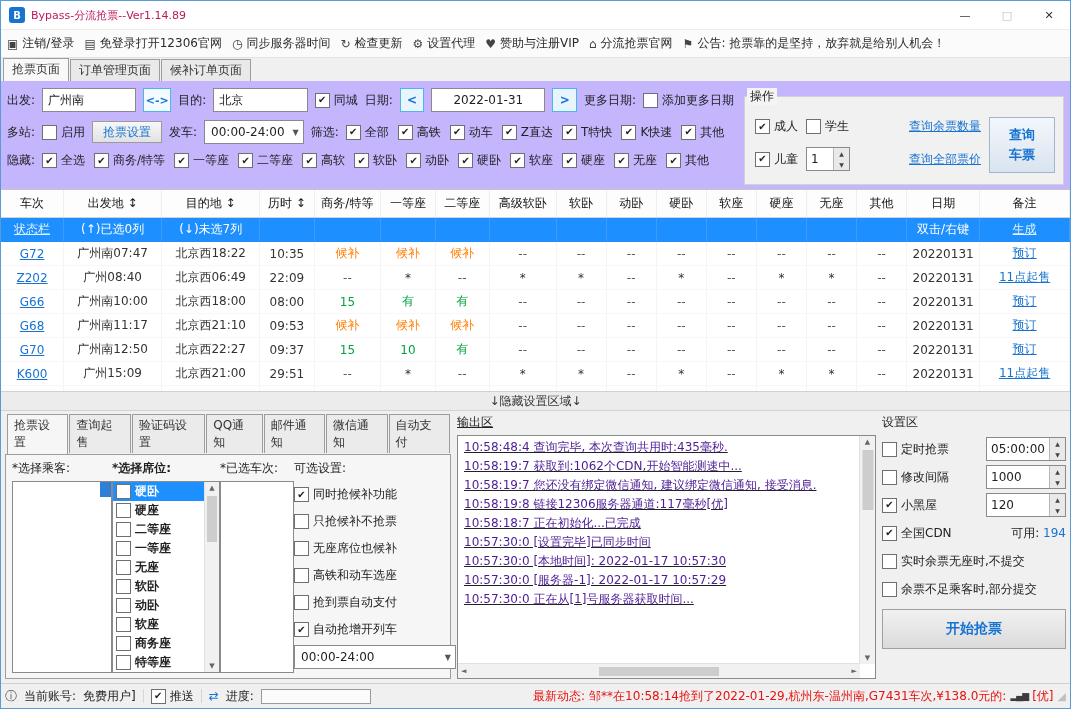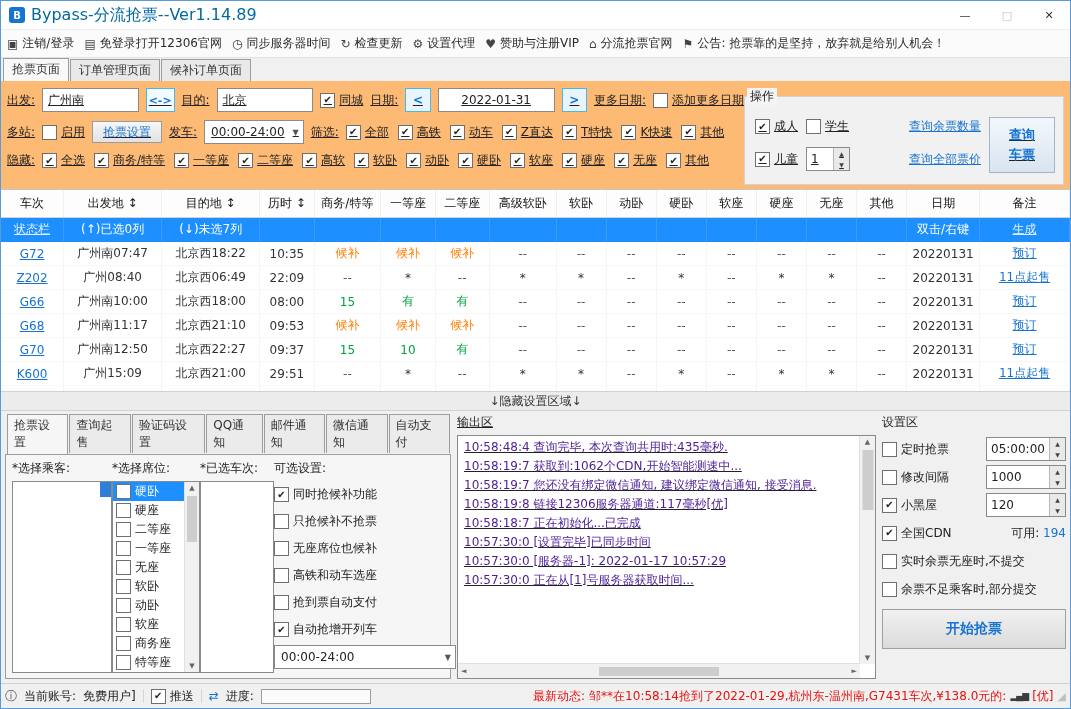--- a/index.html
+++ b/index.html
@@ -4,38 +4,38 @@
 <style>
   html,body{margin:0;padding:0;}
   body{width:1071px;height:709px;overflow:hidden;background:#fff;
        font-family:"DejaVu Sans","Liberation Sans",sans-serif;font-size:12px;color:#222;}
   .window{width:1069px;height:707px;border:1px solid #5a9bd5;display:flex;flex-direction:column;background:#f0f0f0;}
 
   
   .titlebar{flex:0 0 28px;background:#fff;display:flex;align-items:center;padding-left:8px;}
   .app-icon{width:16px;height:16px;background:#1673d2;border-radius:3px;margin-right:6px;color:#fff;
             font-size:10px;font-weight:bold;display:flex;align-items:center;justify-content:center;}
-  .title-text{font-size:16px;color:#0369a1;}
+  .title-text{font-size:11px;color:#be185d;}
   .title-btns{margin-left:auto;display:flex;height:100%;}
   .tbtn{width:42px;display:flex;align-items:center;justify-content:center;font-size:11px;color:#333;}
   .tbtn.max{color:#b9b9b9;}
 
   
   .toolbar{flex:0 0 27px;background:#fbfbfb;border-top:1px solid #ececec;border-bottom:1px solid #e2e2e2;
            display:flex;align-items:center;padding:0 6px;gap:10px;white-space:nowrap;overflow:hidden;}
   .tb-item{display:flex;align-items:center;gap:4px;color:#2b2b2b;}
   .tb-icon{font-size:12px;color:#444;}
 
   
   .main-tabs{flex:0 0 21px;display:flex;align-items:flex-end;background:#f0f0f0;padding-left:2px;}
   .mtab{border:1px solid #9d9d9d;border-bottom:none;background:#e9e9e9;padding:2px 8px;color:#333;margin-right:1px;}
   .mtab.active{background:#f8f8f8;padding-bottom:3px;}
 
   
-  .query-panel{flex:0 0 97px;background:#fdba74;display:flex;padding:7px 6px 4px;text-decoration:underline;}
+  .query-panel{flex:0 0 97px;background:#c4b5fd;display:flex;padding:7px 6px 4px;gap:10px;}
   .q-left{display:flex;flex-direction:column;gap:8px;flex:1;min-width:0;}
   .q-row{display:flex;align-items:center;gap:7px;white-space:nowrap;}
   .q-label{color:#222;}
   .q-input{height:22px;border:1px solid #8a8a8a;background:#fff;display:inline-flex;align-items:center;padding:0 5px;}
   .w95{width:95px;}.w118{width:118px;justify-content:center;}
   .swap-btn{width:30px;height:22px;border:1px solid #49b8e8;background:#f2fbff;color:#1673d2;font-weight:bold;
             display:flex;align-items:center;justify-content:center;font-size:11px;}
   .nav-btn{width:26px;height:22px;border:1px solid #49b8e8;background:#e8f5fd;color:#1673d2;font-weight:bold;
            display:flex;align-items:center;justify-content:center;}
   .gbtn{height:22px;padding:0 10px;border:1px solid #9b9b9b;background:linear-gradient(#f7f7f7,#e2e2e2);
@@ -90,21 +90,21 @@
   
   .bottom{flex:0 0 254px;display:flex;padding:3px 4px 4px;gap:6px;background:#f0f0f0;}
   .left-group{width:446px;display:flex;flex-direction:column;}
   .bottom-tabs{flex:0 0 21px;display:flex;align-items:flex-start;padding-left:2px;}
   .btab{border:1px solid #9d9d9d;border-bottom:none;background:#ebebeb;padding:2px 6px;margin-right:1px;color:#333;}
   .btab.active{background:#f6f6f6;padding-bottom:3px;}
   .left-content{flex:1;border:1px solid #9d9d9d;background:#f6f6f6;display:flex;padding:5px 6px;min-height:0;}
   .col{display:flex;flex-direction:column;min-width:0;}
   .col-label{margin-bottom:4px;color:#222;white-space:nowrap;}
   .listbox{border:1px solid #8a8a8a;background:#fff;flex:1;position:relative;overflow:hidden;}
-  .pass-col{width:100px;}.seat-col{width:88px;}.train-col{width:74px;}.opt-col{flex:1;}
+  .pass-col{width:100px;}.seat-col{width:108px;font-weight:bold;}.train-col{width:74px;}.opt-col{flex:1;}
   .pass-thumb{position:absolute;top:0;right:0;width:11px;height:15px;background:#2f7fd6;}
   .seat-items{margin-right:15px;}
   .seat-item{display:flex;align-items:center;gap:4px;padding:2px 2px 2px 3px;height:15px;}
   .seat-item.sel{background:#1e8fff;color:#fff;}
   .lb-vscroll{position:absolute;top:0;right:0;bottom:0;width:14px;background:#f1f1f1;border-left:1px solid #e0e0e0;
               display:flex;flex-direction:column;justify-content:space-between;align-items:center;padding:2px 0;}
   .lb-vthumb{position:absolute;top:14px;left:50%;transform:translateX(-50%);width:10px;height:46px;background:#cdcdcd;}
   .scroll-arrow{font-size:7px;color:#666;}
   .opts .cb-wrap{display:flex;height:27px;align-items:center;}
   .timebox{width:100%;justify-content:space-between;margin-top:2px;}
@@ -682,20 +682,21 @@
     <div class="out-col">
       <div class="col-label">输出区</div>
       <div class="output-box">
         <div>
             <div class="out-line">10:58:48:4  查询完毕, 本次查询共用时:435毫秒.</div>
             <div class="out-line">10:58:19:7  获取到:1062个CDN,开始智能测速中...</div>
             <div class="out-line">10:58:19:7  您还没有绑定微信通知, 建议绑定微信通知, 接受消息.</div>
             <div class="out-line">10:58:19:8  链接12306服务器通道:117毫秒[优]</div>
             <div class="out-line">10:58:18:7  正在初始化...已完成</div>
             <div class="out-line">10:57:30:0  [设置完毕]已同步时间</div>
+            <div class="out-line">10:57:30:0  [本地时间]: 2022-01-17 10:57:30</div>
             <div class="out-line">10:57:30:0  [服务器-1]:  2022-01-17 10:57:29</div>
             <div class="out-line">10:57:30:0  正在从[1]号服务器获取时间...</div>
           </div>
         <div class="vscroll">
           <span class="scroll-arrow">▲</span>
           <div class="vthumb"></div>
           <span class="scroll-arrow">▼</span>
         </div>
         <div class="hscroll">
           <span class="scroll-arrow">◄</span>

